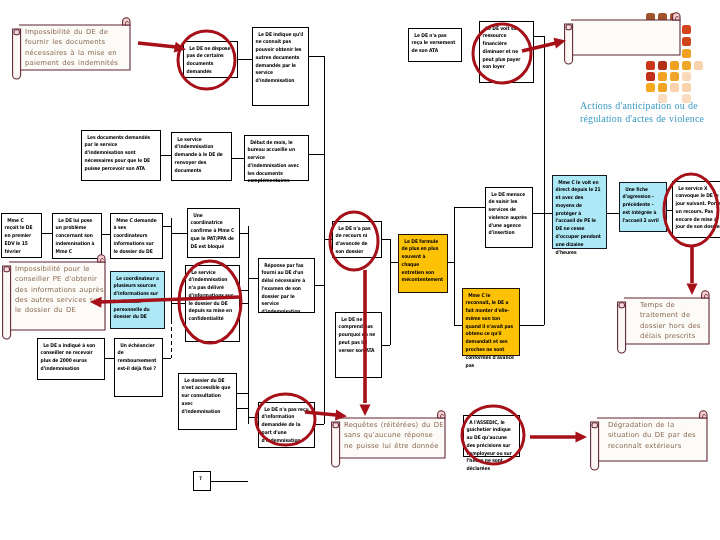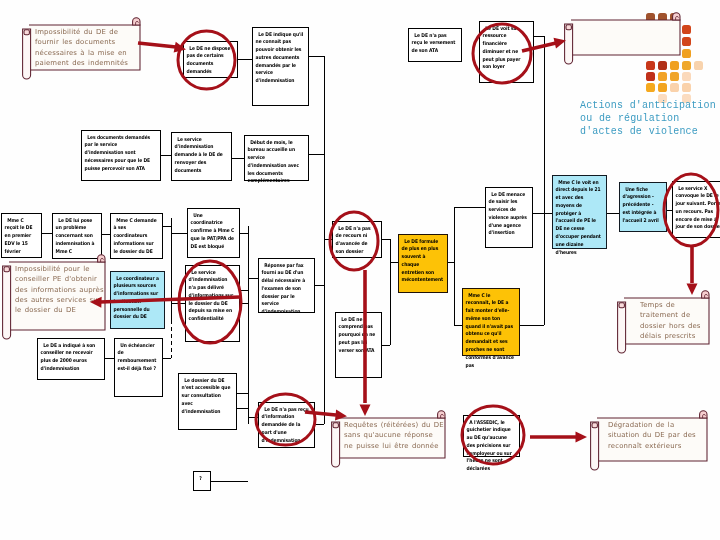--- a/index.html
+++ b/index.html
@@ -11,21 +11,21 @@
 #arrows{z-index:12;pointer-events:none}
 .box{position:absolute;border:1px solid #000;box-sizing:border-box;z-index:3;}
 .box{overflow:visible}
 .btxt{display:block;font-size:5.1px;line-height:7.8px;font-weight:700;color:#000;
  padding:2.5px 0 0 3px;text-indent:3px;letter-spacing:-0.1px;
  transform:scaleX(0.87);transform-origin:0 0;width:calc(114.9% - 7.5px);}
 .banner{position:absolute;z-index:8;}
 .banner svg{position:absolute;left:0;overflow:visible}
 .bantxt{position:absolute;display:block;font-size:6.9px;line-height:10.3px;color:#8a6a52;
  font-family:"DejaVu Sans",sans-serif;letter-spacing:0.15px;word-spacing:0.9px;}
-.heading{position:absolute;z-index:8;color:#3d9cc2;font-size:10px;line-height:13px;letter-spacing:0.15px;word-spacing:0.5px;font-family:Liberation Mono, monospace;}
+.heading{position:absolute;z-index:8;color:#3d9cc2;font-size:10px;line-height:13px;letter-spacing:0.15px;word-spacing:0.5px;font-family:Liberation Serif, serif;}
 </style>
 </head>
 <body>
 <div id="stage">
 <svg class="layer" id="decor" style="z-index:2">
       <rect x="646" y="13" width="9" height="9" rx="2.6" fill="#a0522d"></rect>
       <rect x="658" y="13" width="9" height="9" rx="2.6" fill="#a0522d"></rect>
       <rect x="670" y="13" width="9" height="9" rx="2.6" fill="#a0522d"></rect>
       <rect x="682" y="25" width="9" height="9" rx="2.6" fill="#d2451a"></rect>
       <rect x="682" y="37" width="9" height="9" rx="2.6" fill="#d2451a"></rect>
@@ -206,21 +206,21 @@
       </g>
       <g>
         <path d="M 692 246 L 692 283" fill="none" stroke="#a51019" stroke-width="3.6"></path>
         <path d="M -9.5 -5.5 L 2 0 L -9.5 5.5 Z" transform="translate(692,293) rotate(90)" fill="#a51019"></path>
       </g>
       <g>
         <path d="M 530 437 L 577 437" fill="none" stroke="#a51019" stroke-width="3.6"></path>
         <path d="M -9.5 -5.5 L 2 0 L -9.5 5.5 Z" transform="translate(585,437) rotate(0)" fill="#a51019"></path>
       </g>
     </svg>
-  <div class="banner" style="left:22px;top:25px;width:123px;height:54px">
+  <div class="banner" style="left:12px;top:25px;width:123px;height:54px">
     <svg width="131" height="66" viewBox="0 -6 131 66" style="top:-6px" shape-rendering="geometricPrecision">
         <path d="M 7.0 0.0 L 118.0 0.0 L 118.0 45.0 L 7.0 45.0" fill="#fdfbf8" stroke="#5e2230" stroke-width="1.05"></path>
         <path d="M 0.6 4.0 L 8.6 4.0 L 8.6 50.0 A 4.0 4.0 0 0 1 0.6 50.0 Z" fill="#fdf7f6" stroke="#5e2230" stroke-width="1.05"></path>
         <rect x="2.0" y="4.8" width="5.4" height="5.0" rx="1.6" fill="#f8dada" stroke="#5e2230" stroke-width="1.05"></rect>
         <path d="M 110.6 0.0 L 110.6 -3.6 A 3.7 3.7 0 0 1 118.0 -3.6 L 118.0 0.0 Z" fill="#f6cfd0" stroke="#5e2230" stroke-width="1.05"></path>
         <path d="M 113.6 0.0 L 113.6 -2.4 A 1.5 1.5 0 0 1 116.5 -2.4" fill="none" stroke="#5e2230" stroke-width="0.8"></path>
       </svg>
     <span class="bantxt" style="left:13.0px;top:2px;width:105.0px">Impossibilité du DE de fournir les documents nécessaires à la mise en paiement des indemnités</span>
   </div>
   <div class="banner" style="left:564px;top:20px;width:121px;height:44px">

